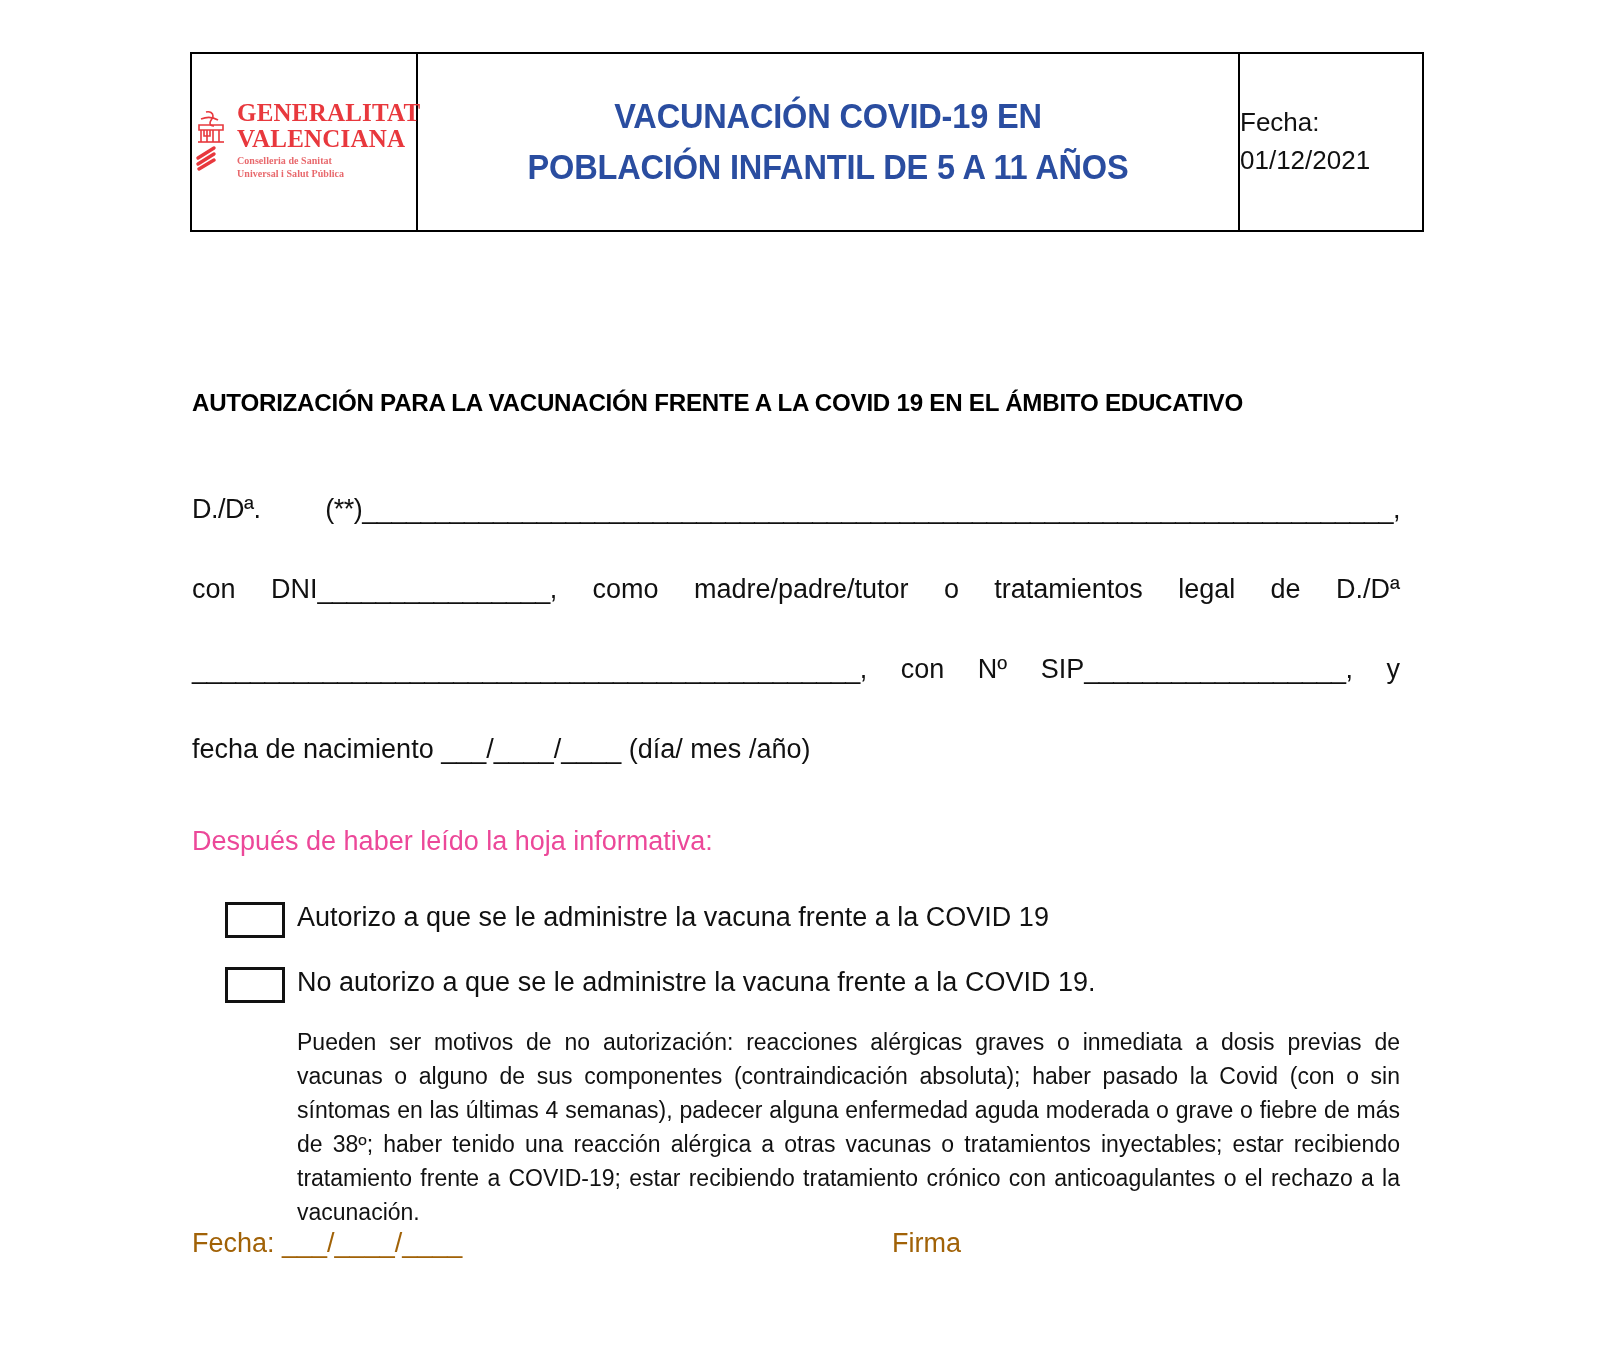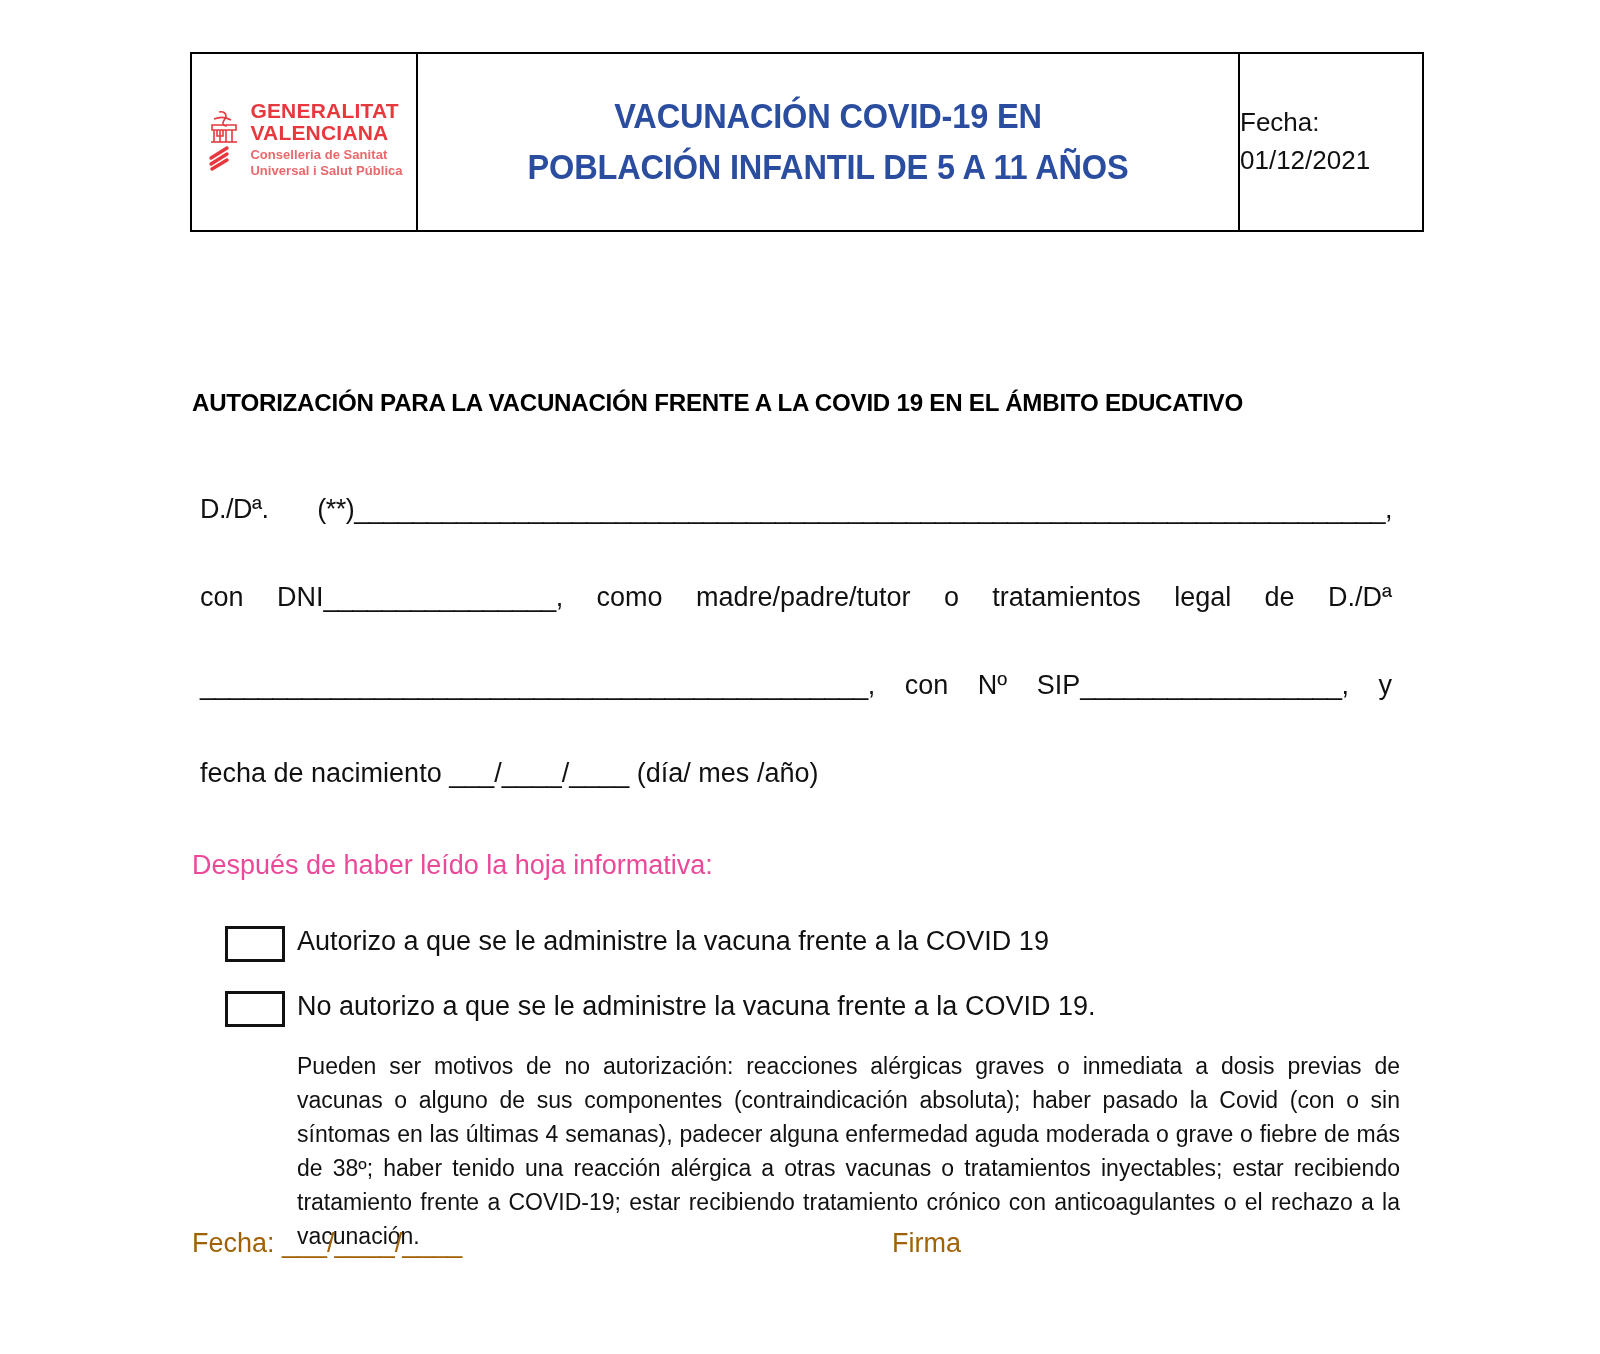--- a/index.html
+++ b/index.html
@@ -52,32 +52,32 @@
     width: 38px;
     height: 62px;
     flex: 0 0 38px;
     position: relative;
   }
   .logo-text-block {
     text-align: left;
     line-height: 1;
   }
   .logo-line1, .logo-line2 {
-    font-family: Liberation Sans, sans-serif;
-    font-weight: bold;
-    font-size: 21px;
+    font-family: Liberation Serif, serif;
+    font-weight: bold;
+    font-size: 25px;
     letter-spacing: 0.2px;
     color: #e8383d;
     display: block;
     line-height: 1.04;
   }
   .logo-sub1, .logo-sub2 {
-    font-family: Liberation Sans, sans-serif;
-    font-weight: bold;
-    font-size: 13px;
+    font-family: Liberation Serif, serif;
+    font-weight: bold;
+    font-size: 10px;
     letter-spacing: 0.05px;
     color: #e8686c;
     display: block;
     line-height: 1.25;
   }
   .logo-sub1 { margin-top: 3px; }
 
   
   .title-line {
     display: block;
@@ -119,21 +119,21 @@
   }
 
   .form-block {
     margin-top: 73px;
     font-size: 27px;
     line-height: 1.48;
     color: #111111;
     text-align: justify;
     text-justify: inter-word;
   }
-  .form-block p { margin: 8px; }
+  .form-block p { margin: 0; }
   .form-block p.justified {
     text-align: justify;
   }
   .form-block p.justified::after {
     content: "";
     display: inline-block;
     width: 100%;
   }
   .rule { letter-spacing: -0.5px; }
 

